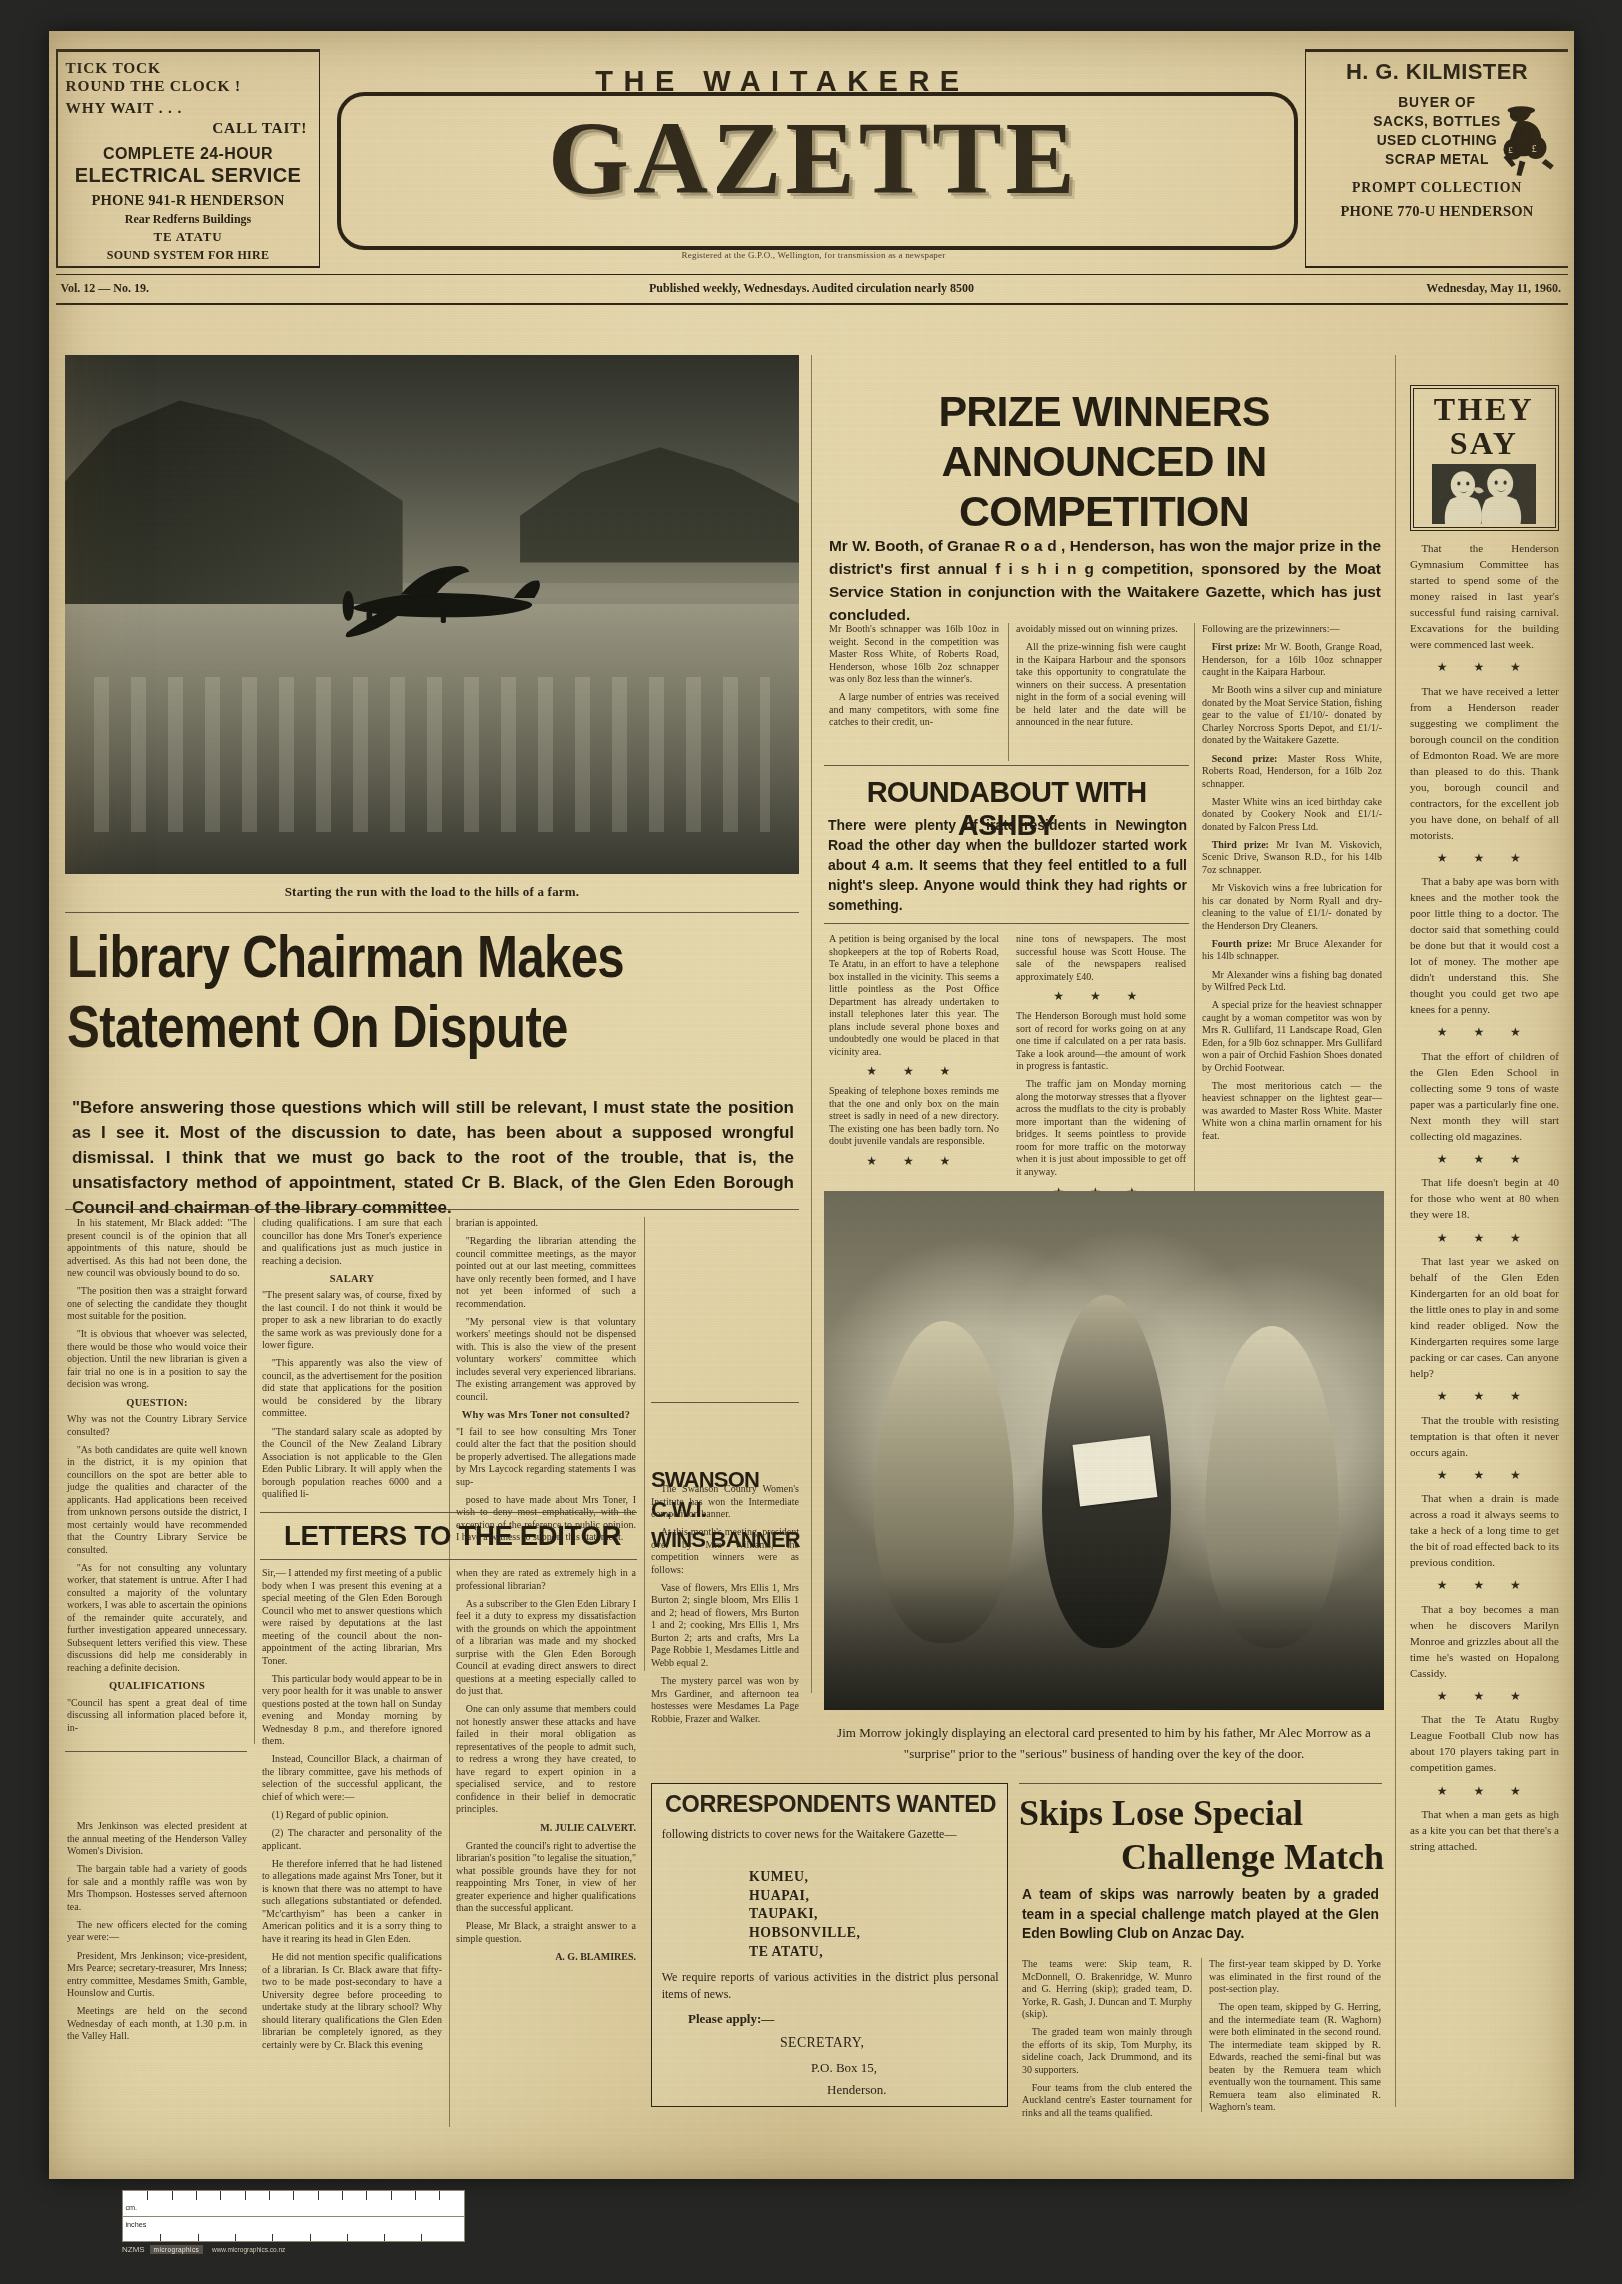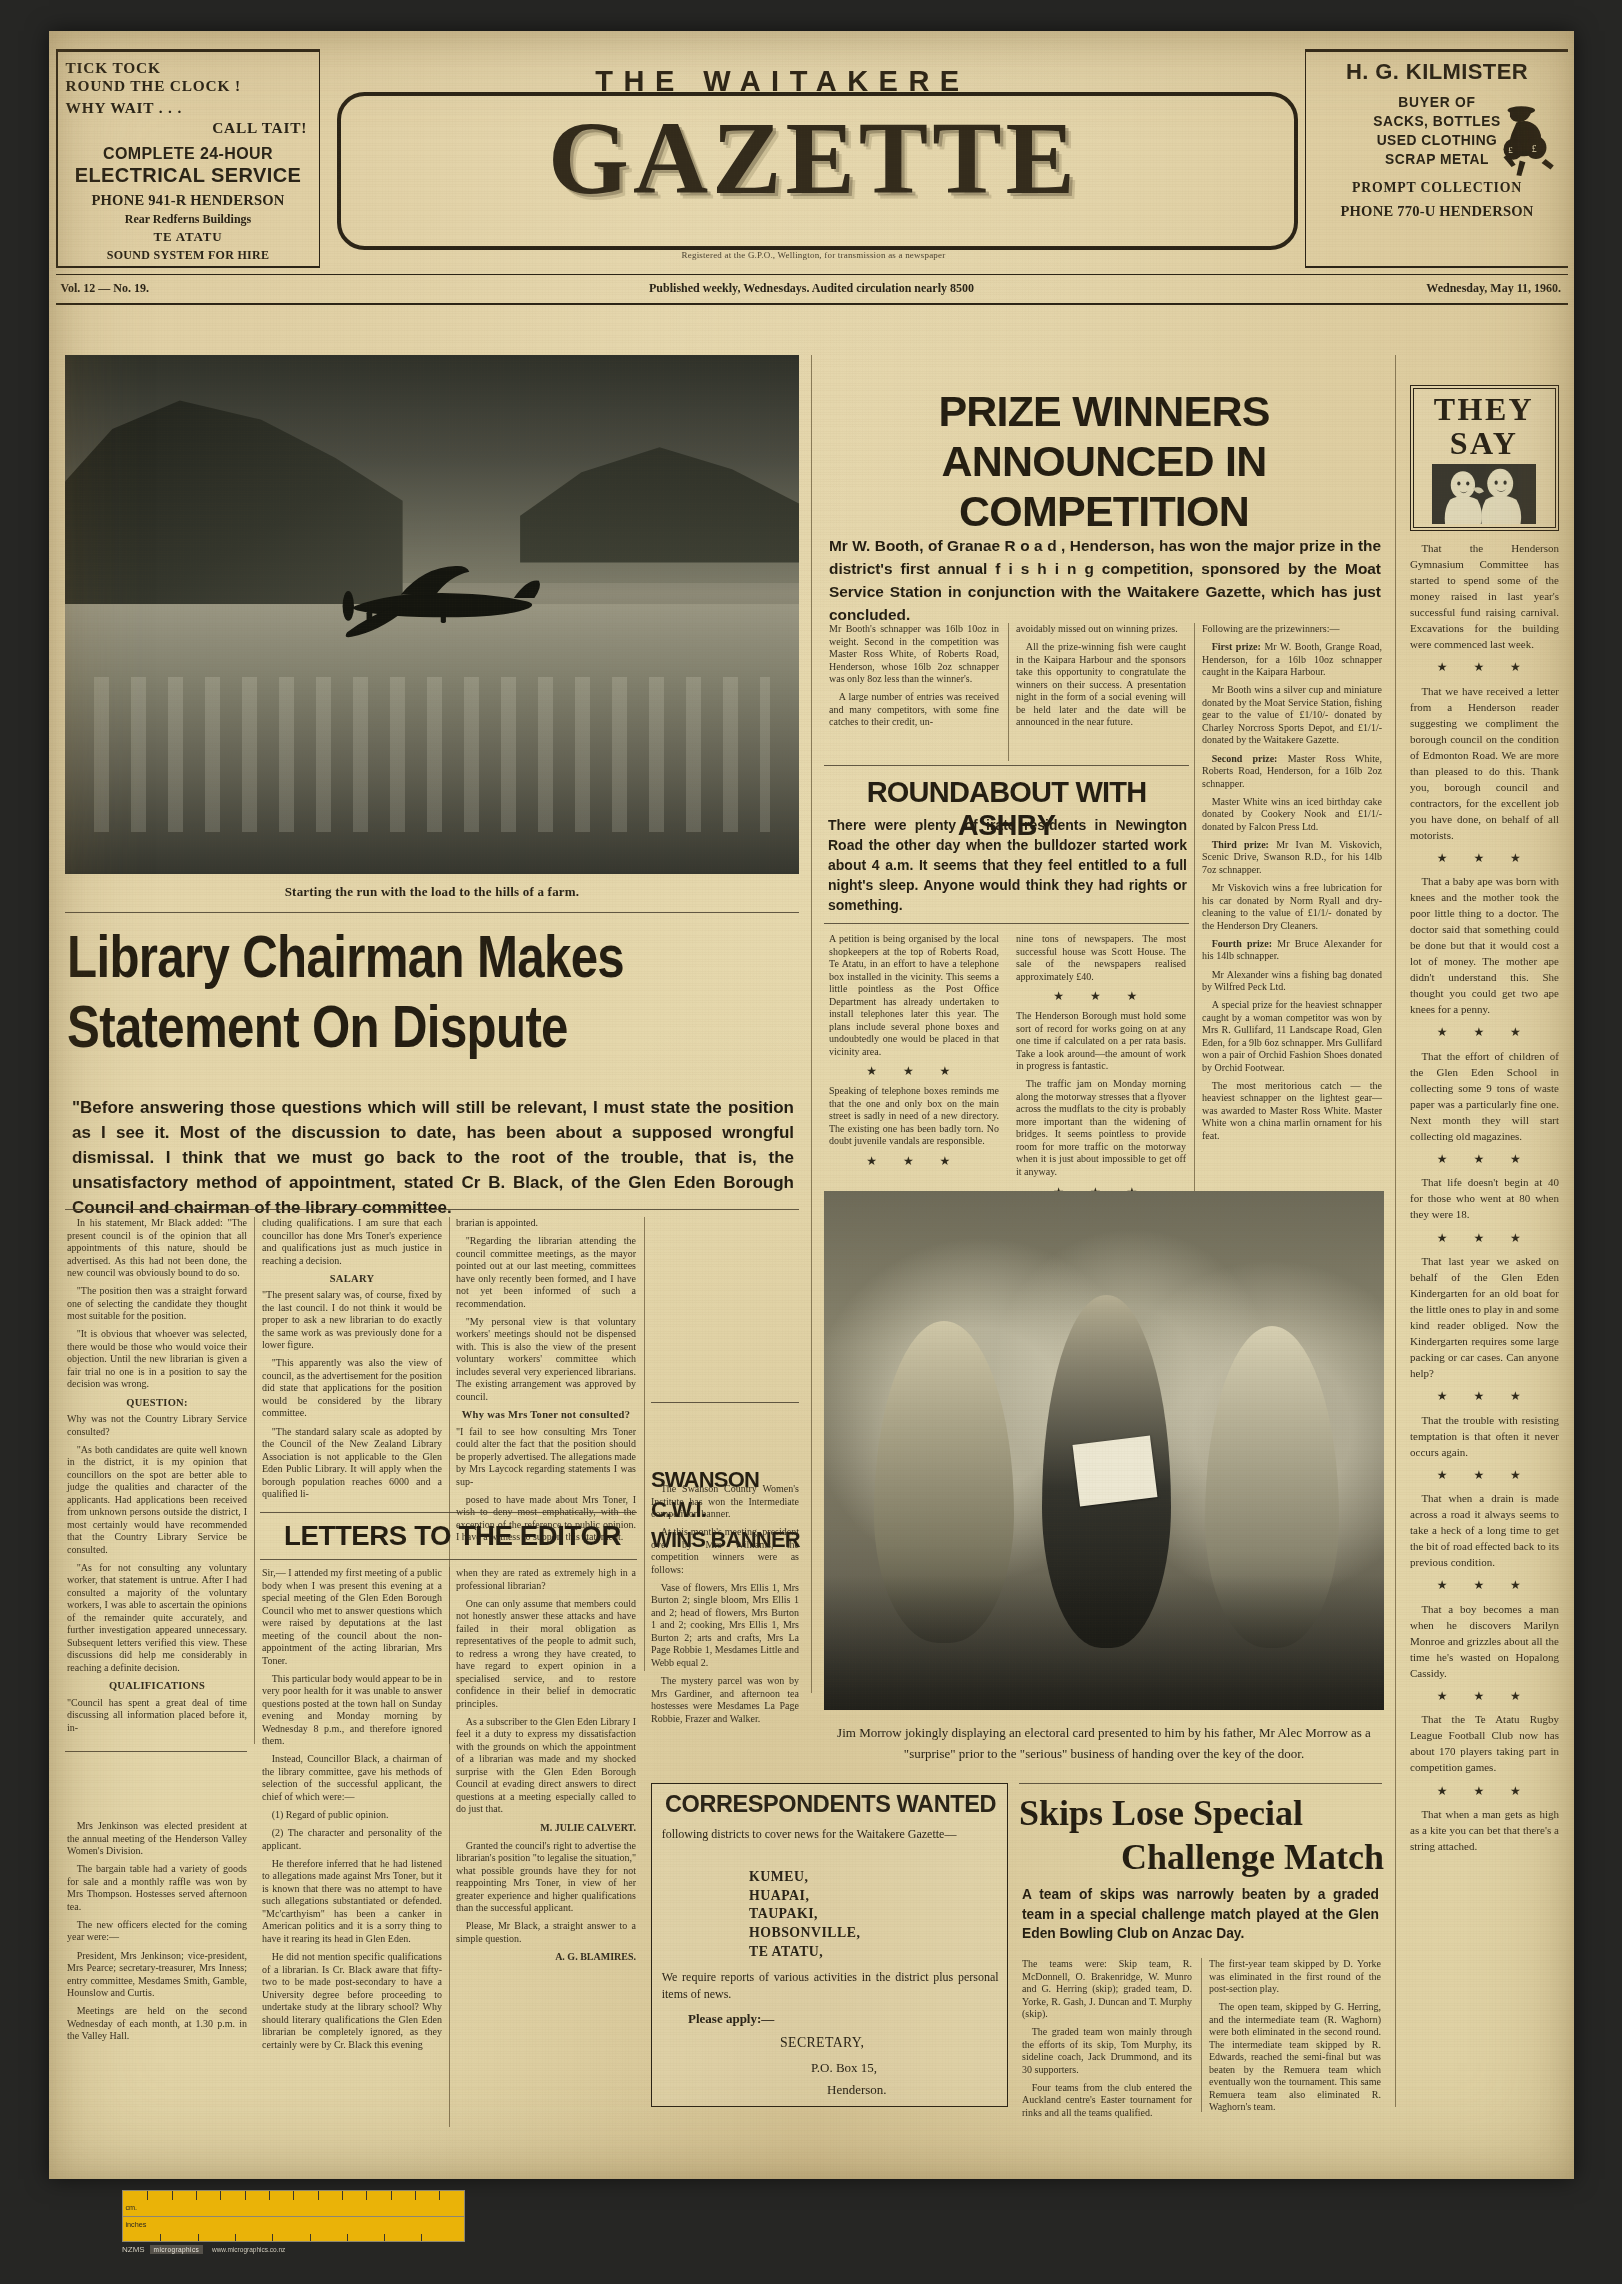--- a/index.html
+++ b/index.html
@@ -117,21 +117,21 @@
   .stars{text-align:center;letter-spacing:11.4px;font-size:12px;margin:7.3px 0 7.3px 0;color:#2f2a1c;}
   .they-body{position:absolute;font-family:"Liberation Serif",serif;font-size:11px;line-height:16px;
     text-align:justify;color:#332c1d;}
   .they-body p{margin:0;text-indent:11.4px;}
 
   .boxad{position:absolute;border:1.6px solid #2b2417;box-sizing:border-box;}
   .midhead{position:absolute;font-family:"Liberation Sans",sans-serif;font-weight:bold;color:#241e12;}
   .serifhead{position:absolute;font-family:"Liberation Serif",serif;font-weight:bold;color:#241e12;}
 
   
-  .ruler{position:absolute;left:122px;top:2190px;width:341px;height:50px;background:#eab308;border:0.8px solid #8d8672;}
+  .ruler{position:absolute;left:122px;top:2190px;width:341px;height:50px;background:#ffffff;border:0.8px solid #8d8672;}
   .ruler .tickrow{position:absolute;left:0;top:0;width:341px;height:25px;border-bottom:0.8px solid #8d8672;}
   .ruler .tick{position:absolute;top:0;width:0.8px;height:9px;background:#3a352a;}
   .ruler .tickb{position:absolute;bottom:0;width:0.8px;height:7.3px;background:#3a352a;}
   .ruler .lab{position:absolute;left:3.2px;font-size:7.3px;color:#2e2a20;font-family:"Liberation Sans",sans-serif;}
   .nzms{position:absolute;left:122px;top:2245px;width:341px;height:18px;font-size:8px;
     font-family:"Liberation Sans",sans-serif;color:#cfcabb;}
   .nzms .blk{display:inline-block;background:#55514a;color:#e8e4da;padding:0.8px 4px;margin-left:4.9px;font-size:6.5px;letter-spacing:0.4px;}
 </style>
 </head>
 <body>
@@ -276,22 +276,22 @@
     <p>Instead, Councillor Black, a chairman of the library committee, gave his methods of selection of the successful applicant, the chief of which were:—</p>
     <p>(1) Regard of public opinion.</p>
     <p>(2) The character and personality of the applicant.</p>
     <p>He therefore inferred that he had listened to allegations made against Mrs Toner, but it is known that there was no attempt to have such allegations substantiated or defended.  "Mc'carthyism" has been a canker in American politics and it is a sorry thing to have it rearing its head in Glen Eden.</p>
     <p>He did not mention specific qualifications of a librarian.  Is Cr. Black aware that fifty-two to be made post-secondary to have a University degree before proceeding to undertake study at the library school? Why should literary qualifications the Glen Eden librarian be completely ignored, as they certainly were by Cr. Black this evening</p>
   </div>
   <div class="vr-line" style="left:400px;top:1536px;height:560px;"></div>
 
   <div class="body-col" style="left:407px;top:1536px;width:180px;height:560px;">
     <p class="noind">when they are rated as extremely high in a professional librarian?</p>
+    <p>As a subscriber to the Glen Eden Library I feel it a duty to express my dissatisfaction with the grounds on which the appointment of a librarian was made and my shocked surprise with the Glen Eden Borough Council at evading direct answers to direct questions at a meeting especially called to do just that.</p>
     <p>One can only assume that members could not honestly answer these attacks and have failed in their moral obligation as representatives of the people to admit such, to redress a wrong they have created, to have regard to expert opinion in a specialised service, and to restore confidence in their belief in democratic principles.</p>
-    <p>As a subscriber to the Glen Eden Library I feel it a duty to express my dissatisfaction with the grounds on which the appointment of a librarian was made and my shocked surprise with the Glen Eden Borough Council at evading direct answers to direct questions at a meeting especially called to do just that.</p>
     <p style="text-align:right;font-weight:bold;">M. JULIE CALVERT.</p>
     <p>Granted the council's right to advertise the librarian's position "to legalise the situation," what possible grounds have they for not reappointing Mrs Toner, in view of her greater experience and higher qualifications than the successful applicant.</p>
     <p>Please, Mr Black, a straight answer to a simple question.</p>
     <p style="text-align:right;font-weight:bold;">A. G. BLAMIRES.</p>
   </div>
 
   <div class="hr-line" style="left:16px;top:1720px;width:182px;"></div>
   <div class="body-col" style="left:18px;top:1789px;width:180px;height:308px;">
     <p>Mrs Jenkinson was elected president at the annual meeting of the Henderson Valley Women's Division.</p>
     <p>The bargain table had a variety of goods for sale and a monthly raffle was won by Mrs Thompson.  Hostesses served afternoon tea.</p>

